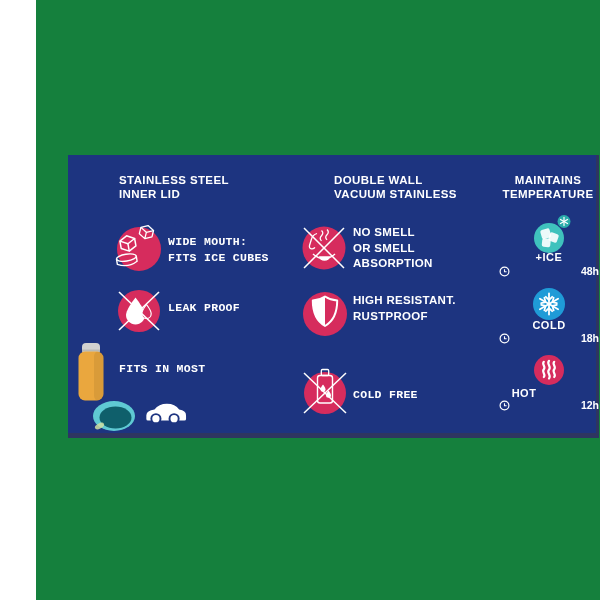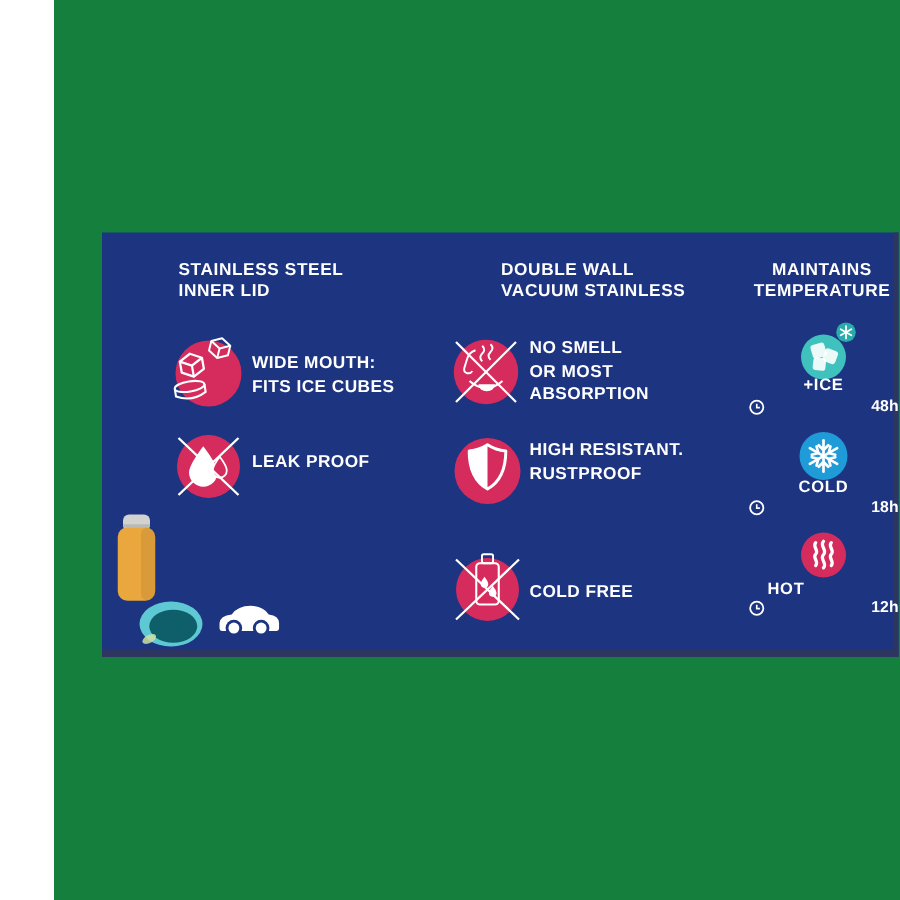--- a/index.html
+++ b/index.html
@@ -16,21 +16,21 @@
   }
   .header {
     position:absolute; color:var(--text); font-weight:700;
     font-size:11.5px; line-height:13.5px; letter-spacing:.4px; white-space:nowrap;
   }
   .header.centered { text-align:center; }
   .feature-text {
     position:absolute; color:var(--text); font-weight:700;
     font-size:11.5px; letter-spacing:.3px; white-space:nowrap;
   }
-  .lh16 { line-height:16px; }
+  .lh16 { line-height:16px;font-family:Liberation Mono, monospace; }
   .lh15 { line-height:15.5px; }
   .icon { position:absolute; }
   .rlabel {
     position:absolute; width:100px; text-align:center; color:var(--text);
     font-weight:700; font-size:11px; letter-spacing:.5px;
   }
   .duration {
     position:absolute; width:100px; display:flex; justify-content:space-between;
     align-items:center; gap:3px; color:var(--text); font-weight:700; font-size:10.5px;
   }
@@ -94,20 +94,21 @@
     <g stroke="#fff" stroke-width="1.6">
       <line x1="8" y1="9" x2="48" y2="47"></line>
         <line x1="48" y1="9" x2="8" y2="47"></line>
     </g>
   </svg>
   <div class="feature-text lh16" style="left:132px; top:300px;">
     <div>LEAK PROOF</div>
   </div>
 
   <div class="feature-text lh16" style="left:83px; top:361px;">
+    <div>FITS IN MOST</div>
   </div>
 
   <svg class="icon" style="left:30px; top:341px;" width="80" height="95" viewBox="0 0 80 95">
     <rect x="16" y="2" width="18" height="11" rx="4" fill="var(--bottle-cap)"></rect>
     <rect x="16" y="8.5" width="18" height="2" fill="#b9b9b5"></rect>
     <rect x="12.5" y="10.5" width="25" height="49" rx="6.5" fill="var(--bottle-amber)"></rect>
     <rect x="28" y="10.5" width="9.5" height="49" rx="4.5" fill="rgba(0,0,0,0.07)"></rect>
     <ellipse cx="48" cy="75" rx="21" ry="15" fill="var(--cup-rim)"></ellipse>
     <ellipse cx="49.5" cy="76.5" rx="16" ry="11" fill="var(--cup-inner)"></ellipse>
     <ellipse cx="33.5" cy="85" rx="5" ry="2.6" fill="#cfe1a2" opacity="0.85" transform="rotate(-28 33.5 85)"></ellipse>
@@ -130,21 +131,21 @@
       <path d="M17 34 q11 9.5 22 0" stroke-width="1.5"></path>
     </g>
     <path d="M23 36.2 a5.5 4.6 0 0 0 11 0 z" fill="#fff"></path>
     <g stroke="#fff" stroke-width="1.5">
       <line x1="8" y1="8" x2="48" y2="48"></line>
         <line x1="48" y1="8" x2="8" y2="48"></line>
     </g>
   </svg>
   <div class="feature-text lh15" style="left:317px; top:225px;">
     <div>NO SMELL</div>
-    <div>OR MOST</div>
+    <div>OR SMELL</div>
     <div>ABSORPTION</div>
   </div>
 
   <svg class="icon" style="left:261px; top:286px;" width="56" height="56" viewBox="0 0 56 56">
     <circle cx="28" cy="28" r="22" fill="var(--crimson)"></circle>
     <path d="M28 10.5 C24.2 13 19.7 14.3 15.8 14.6 C15.8 24.5 18.8 34.8 28 40 Z" fill="#fff"></path>
     <path d="M28 10.5 C31.8 13 36.3 14.3 40.2 14.6 C40.2 24.5 37.2 34.8 28 40 C18.8 34.8 15.8 24.5 15.8 14.6 C19.7 14.3 24.2 13 28 10.5 Z" fill="none" stroke="#fff" stroke-width="2" stroke-linejoin="round"></path>
   </svg>
   <div class="feature-text lh15" style="left:317px; top:293px;">
     <div>HIGH RESISTANT.</div>

